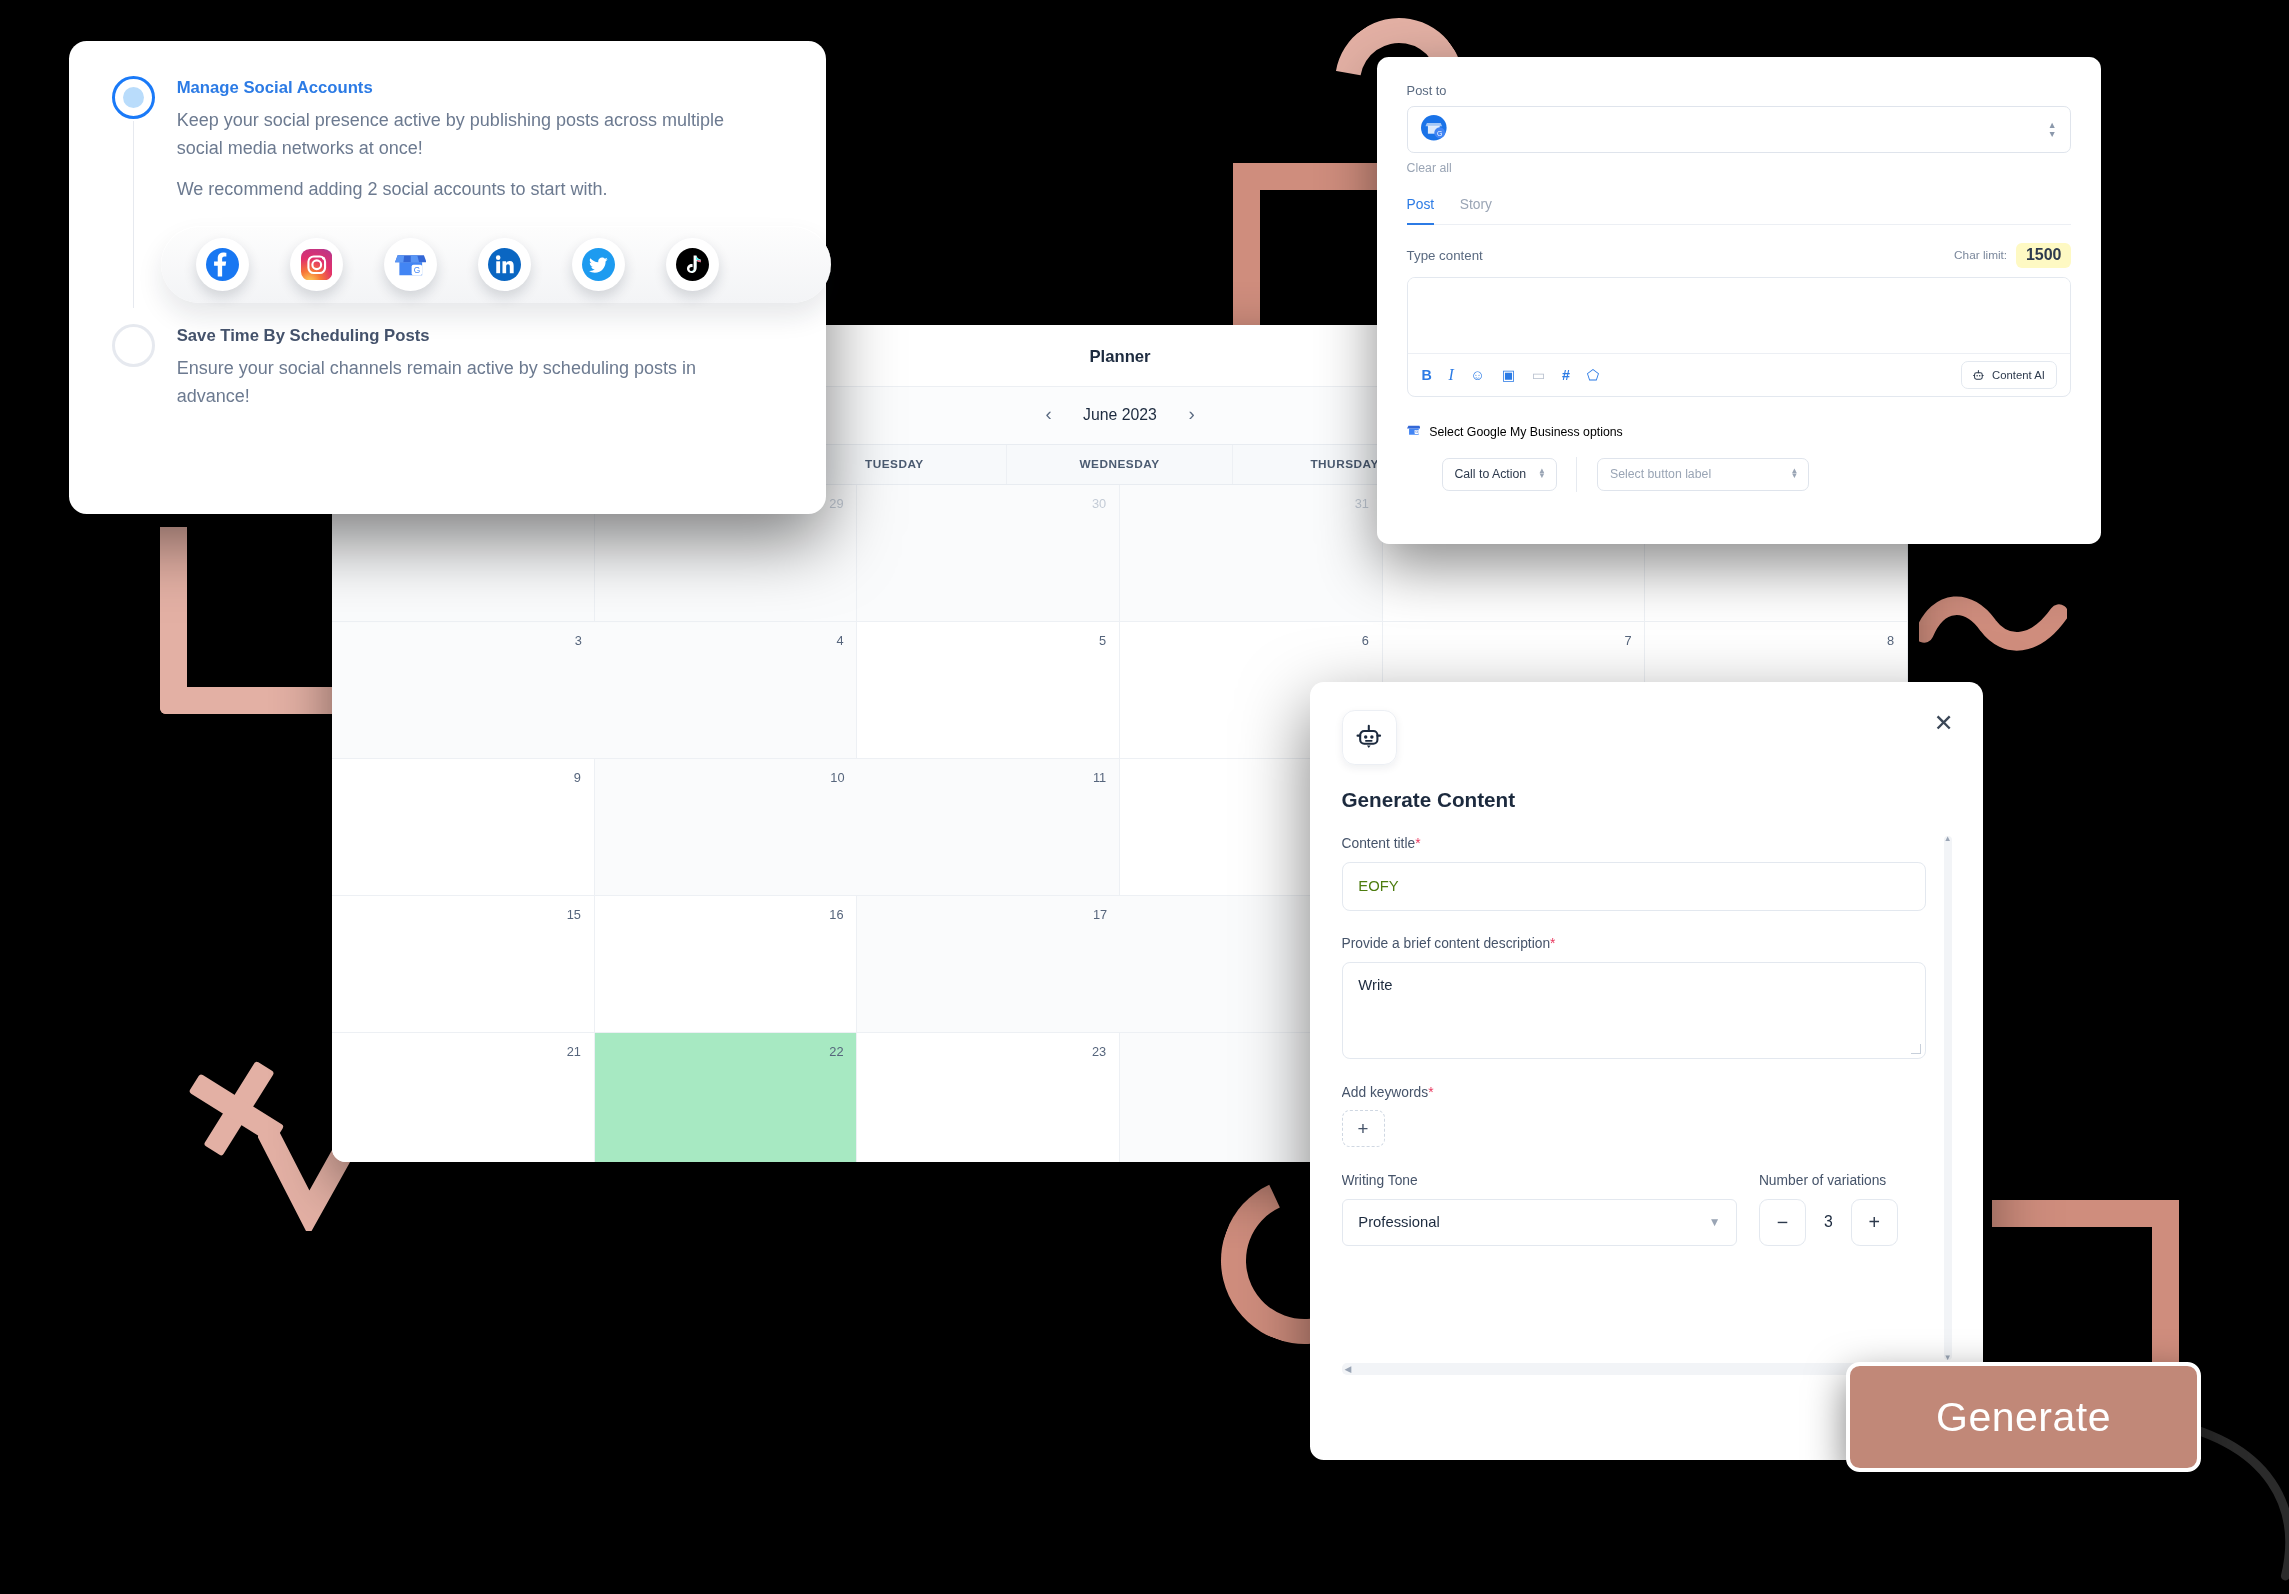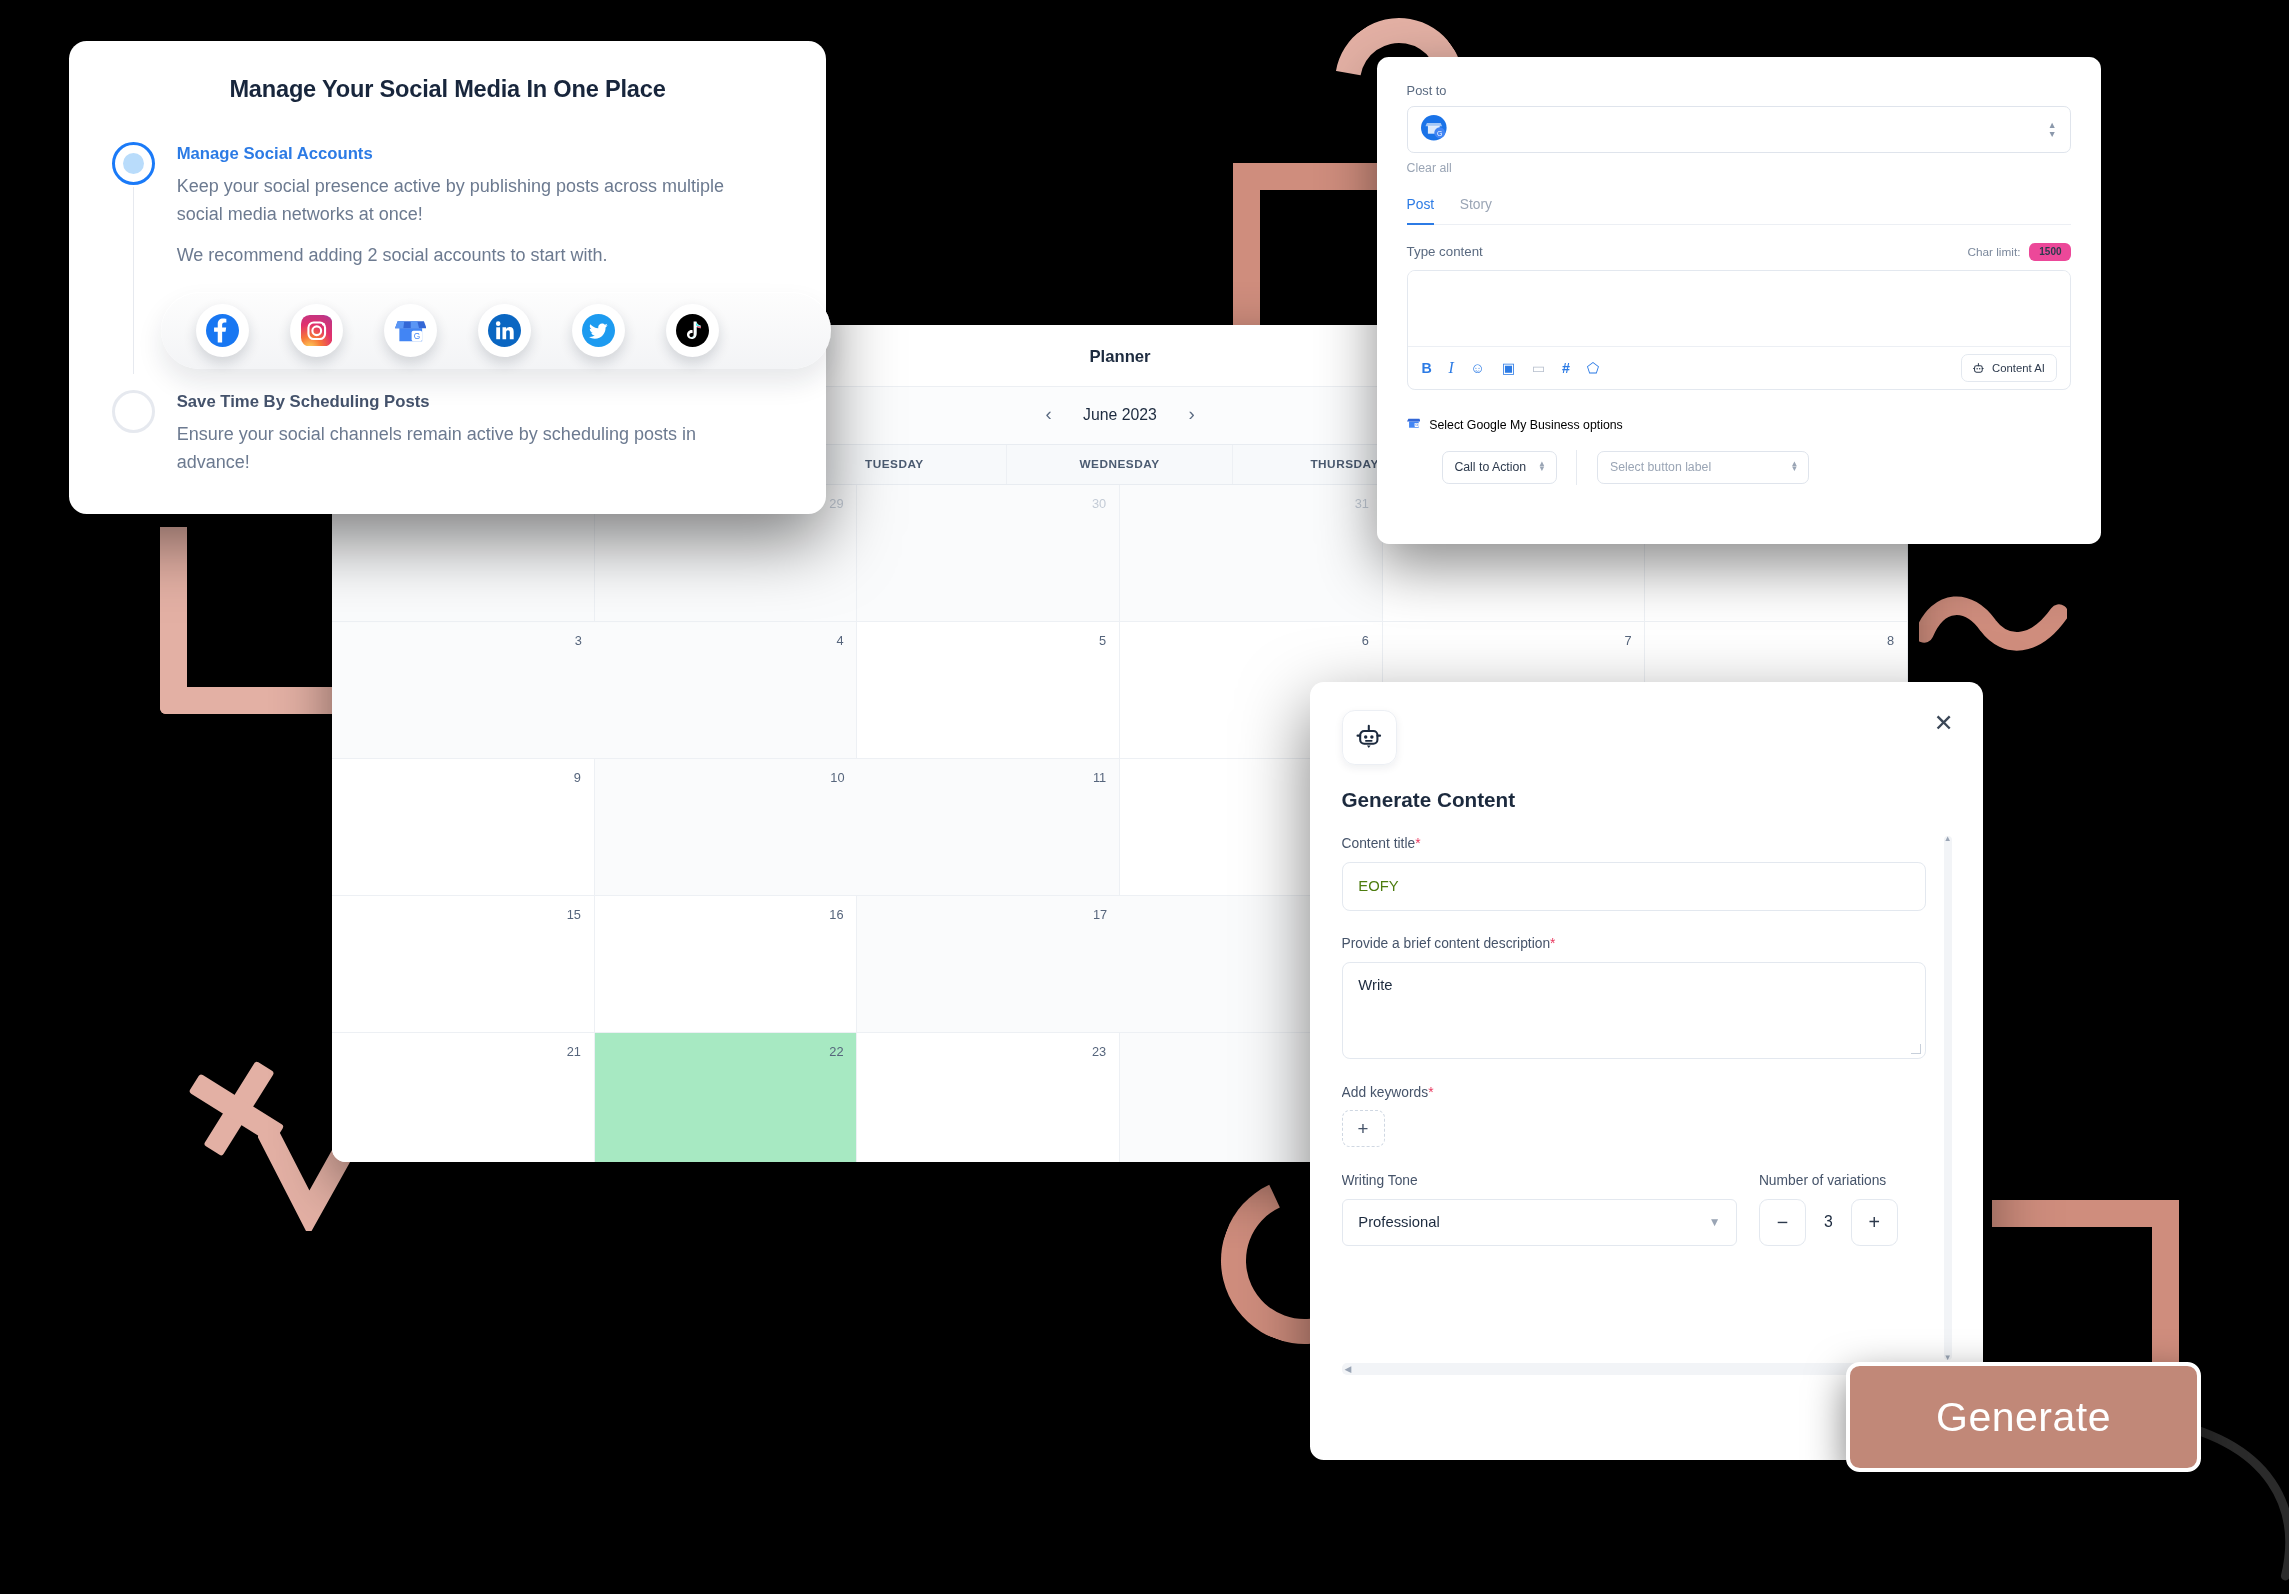--- a/index.html
+++ b/index.html
@@ -171,21 +171,21 @@
     border-bottom: 2.5px solid transparent; margin-bottom: -1px;
   }
   .c-tab.active { color: #2c7be5; border-bottom-color: #2c7be5; }
   .c-typerow {
     display: flex; align-items: center; justify-content: space-between;
     margin-top: 17.7px; margin-bottom: 8.9px;
   }
   .c-typerow .lbl { font-size: 13.3px; color: #5a6a80; }
   .c-typerow .charlimit { font-size: 11.8px; color: #7b889c; display: flex; align-items: center; gap: 8.9px; }
   .c-typerow .charlimit b {
-    background: #ec4899; border-radius: 5.9px; padding: 3.9px 9.9px; color: #2d3a4d; font-size: 10px;
+    background: #fef9c3; border-radius: 5.9px; padding: 3.9px 9.9px; color: #2d3a4d; font-size: 16px;
   }
   .c-editor { border: 1px solid #e3e8ef; border-radius: 7.9px; overflow: hidden; }
   .c-area { height: 75px; background: #fff; }
   .c-toolbar {
     border-top: 1px solid #eceff4; height: 43px;
     display: flex; align-items: center; padding: 0 13.8px; gap: 16.7px;
   }
   .tb-ico { color: #2c7be5; font-size: 14.3px; display: flex; align-items: center; cursor: pointer; }
   .tb-ico.mute { color: #b6bfcd; }
   .content-ai {
@@ -532,21 +532,20 @@
       <span>Select button label</span>
       <span class="caret">
           <span>▲</span>
           <span>▼</span>
         </span>
     </div>
   </div>
 </div>
 
 <div class="onboard">
-  <h1>Manage Your Social Media In One Place</h1>
 
   <div class="step">
     <div class="step-rail">
       <div class="radio-ring">
           <div class="dot"></div>
         </div>
       <div class="rail-line"></div>
     </div>
     <div class="step-body">
       <div class="step-title">Manage Social Accounts</div>

